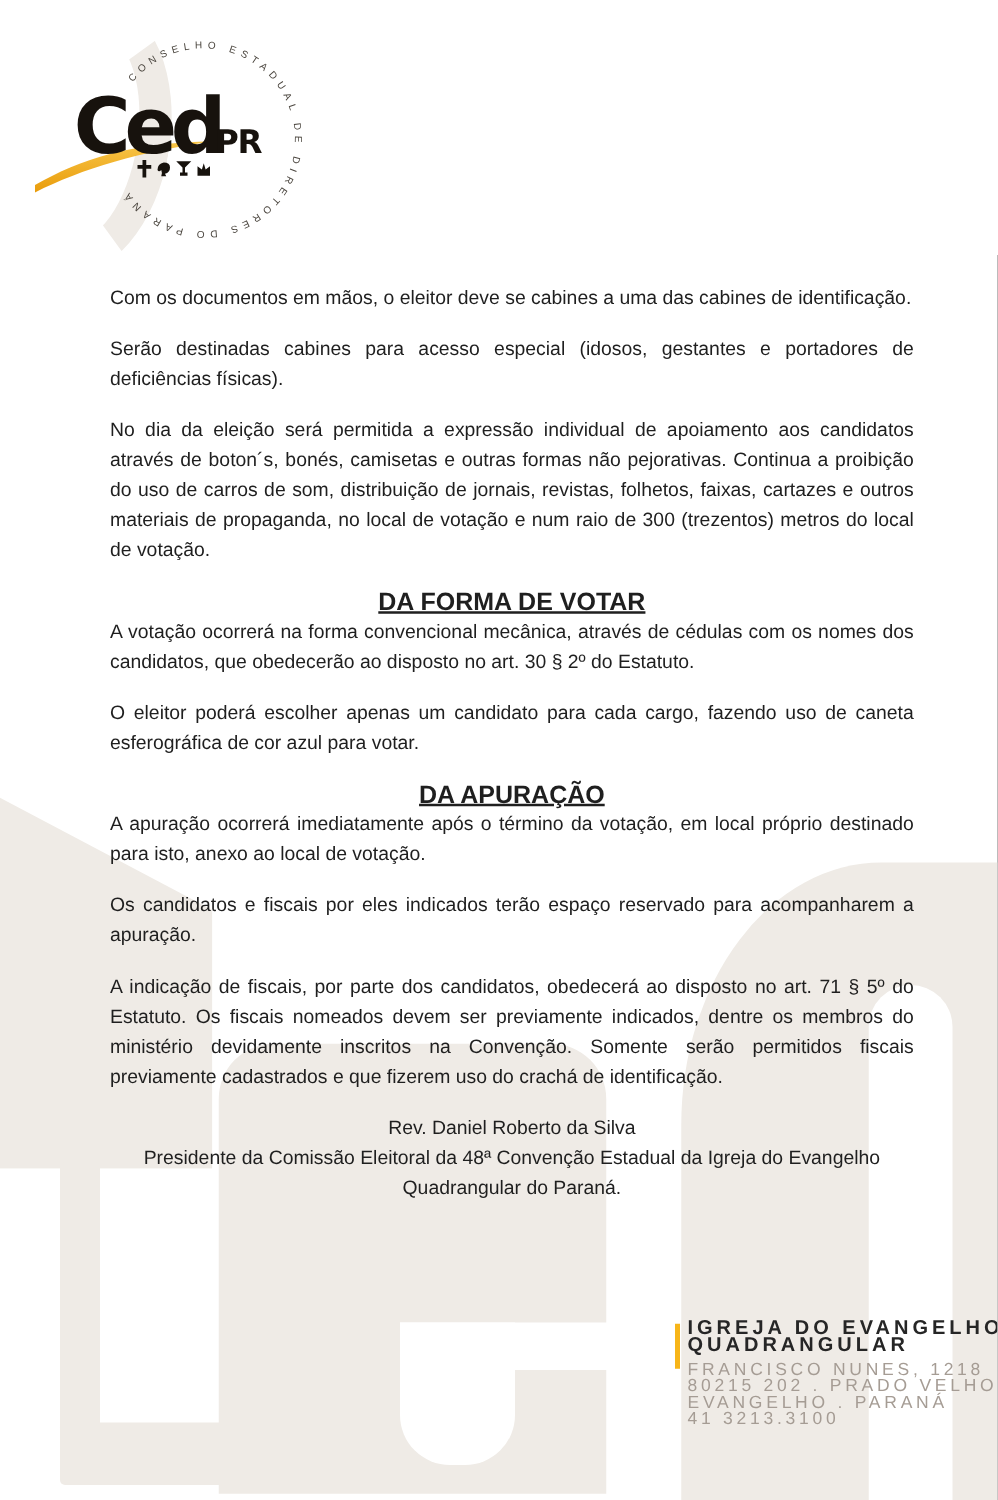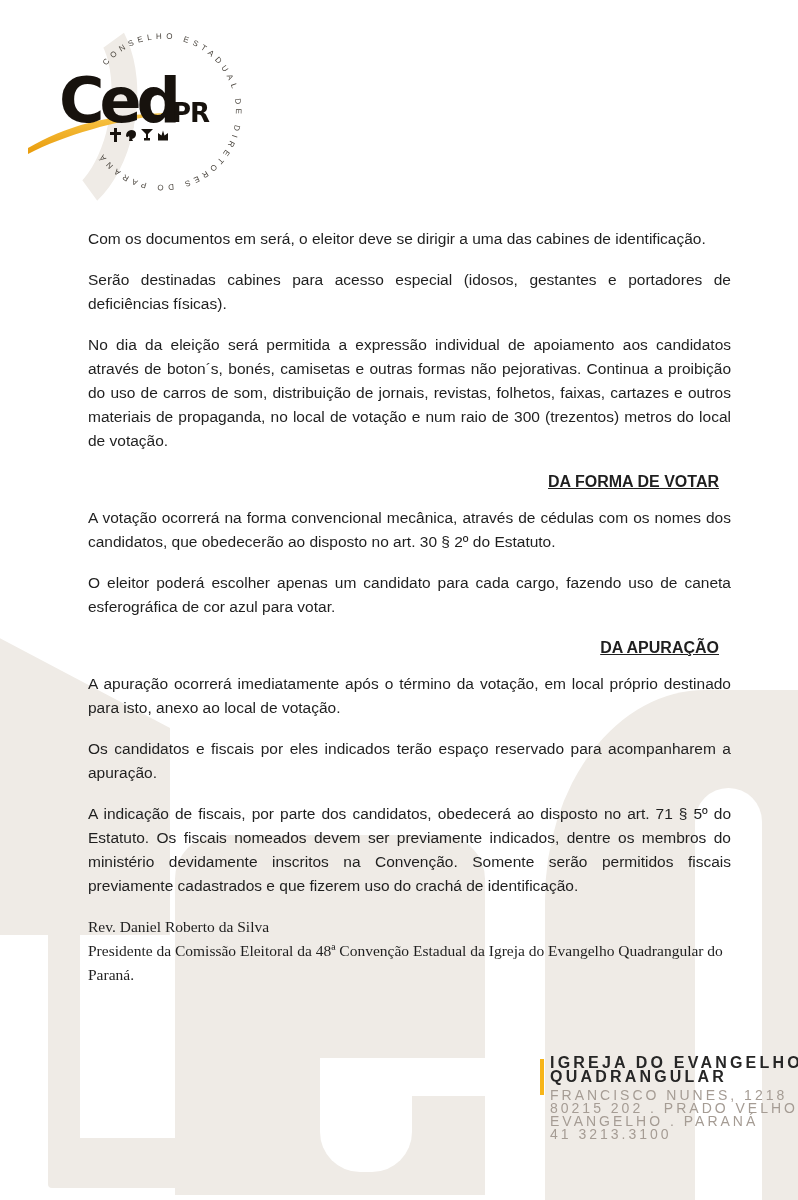--- a/index.html
+++ b/index.html
@@ -32,23 +32,23 @@
   .wordmark{font-family:"DejaVu Sans",sans-serif;font-weight:bold;
     font-size:62px;letter-spacing:-5px;fill:#17120d;}
   .wordmark-suffix{font-family:"DejaVu Sans",sans-serif;font-weight:bold;
     font-size:26px;letter-spacing:-1px;fill:#17120d;}
   
   .content{
     position:absolute;left:88px;top:227px;width:643px;z-index:1;
     color:#1f1f1f;font-size:15.5px;line-height:24px;text-align:justify;
   }
   .content p{margin:0 0 17px 0;}
-  .content h3{margin:12px;font-size:16px;line-height:24px;font-weight:bold;
-    text-decoration:underline;text-align:right;}
-  .sig{text-align:left;font-family:Liberation Serif, serif;}
+  .content h3{margin:0;font-size:20px;line-height:24px;font-weight:bold;
+    text-decoration:underline;text-align:center;}
+  .sig{text-align:center;}
   
   .footer-block{position:absolute;left:540px;top:1056px;width:235px;z-index:1;}
   .footer-bar{position:absolute;left:0;top:3px;width:4px;height:36px;background:#F7B519;}
   .org-name{margin-left:10px;font-size:16px;font-weight:bold;letter-spacing:3.2px;
     color:#262626;line-height:14px;white-space:nowrap;}
   .addr{margin-left:10px;margin-top:5px;font-size:14px;letter-spacing:3px;
     color:#A59C94;line-height:13px;white-space:nowrap;}
 </style>
 </head>
 <body>
@@ -93,21 +93,21 @@
           <path d="M0 1 H12 L7 6 V10 H9 V12.5 H3 V10 H5 V6 Z"></path>
         </g>
         <g transform="translate(132,110)">
           <path d="M1 12.5 V5 L4.5 7.5 L6 2.5 L7.5 7.5 L11 5 V12.5 Z"></path>
         </g>
       </g>
     </svg>
   </div>
 
   <div class="content">
-    <p>Com os documentos em será, o eleitor deve se dirigir a uma das cabines de identificação.</p>
+    <p>Com os documentos em mãos, o eleitor deve se cabines a uma das cabines de identificação.</p>
     <p>Serão destinadas cabines para acesso especial (idosos, gestantes e portadores de deficiências físicas).</p>
     <p>No dia da eleição será permitida a expressão individual de apoiamento aos candidatos através de boton´s, bonés, camisetas e outras formas não pejorativas. Continua a proibição do uso de carros de som, distribuição de jornais, revistas, folhetos, faixas, cartazes e outros materiais de propaganda, no local de votação e num raio de 300 (trezentos) metros do local de votação.</p>
 
     <h3>DA FORMA DE VOTAR</h3>
     <p>A votação ocorrerá na forma convencional mecânica, através de cédulas com os nomes dos candidatos, que obedecerão ao disposto no art. 30 § 2º do Estatuto.</p>
     <p>O eleitor poderá escolher apenas um candidato para cada cargo, fazendo uso de caneta esferográfica de cor azul para votar.</p>
 
     <h3>DA APURAÇÃO</h3>
     <p>A apuração ocorrerá imediatamente após o término da votação, em local próprio destinado para isto, anexo ao local de votação.</p>
     <p>Os candidatos e fiscais por eles indicados terão espaço reservado para acompanharem a apuração.</p>

